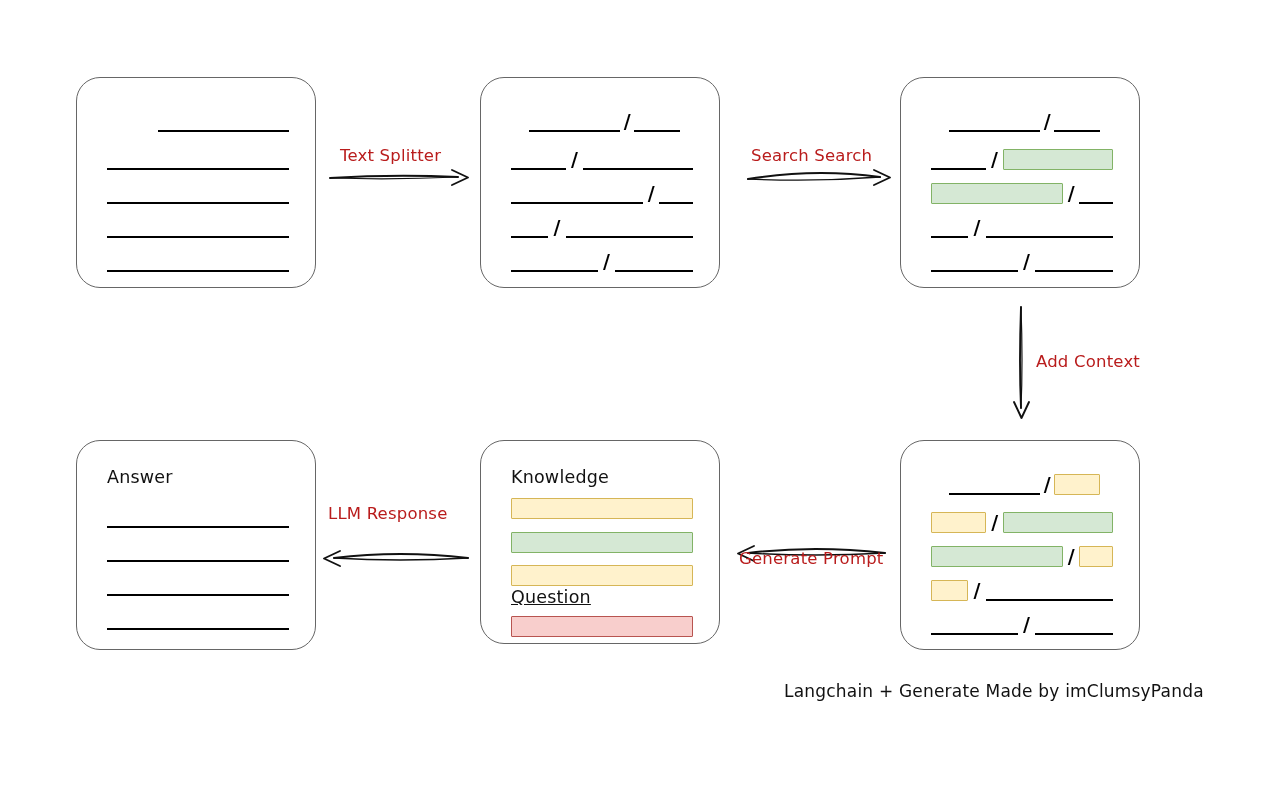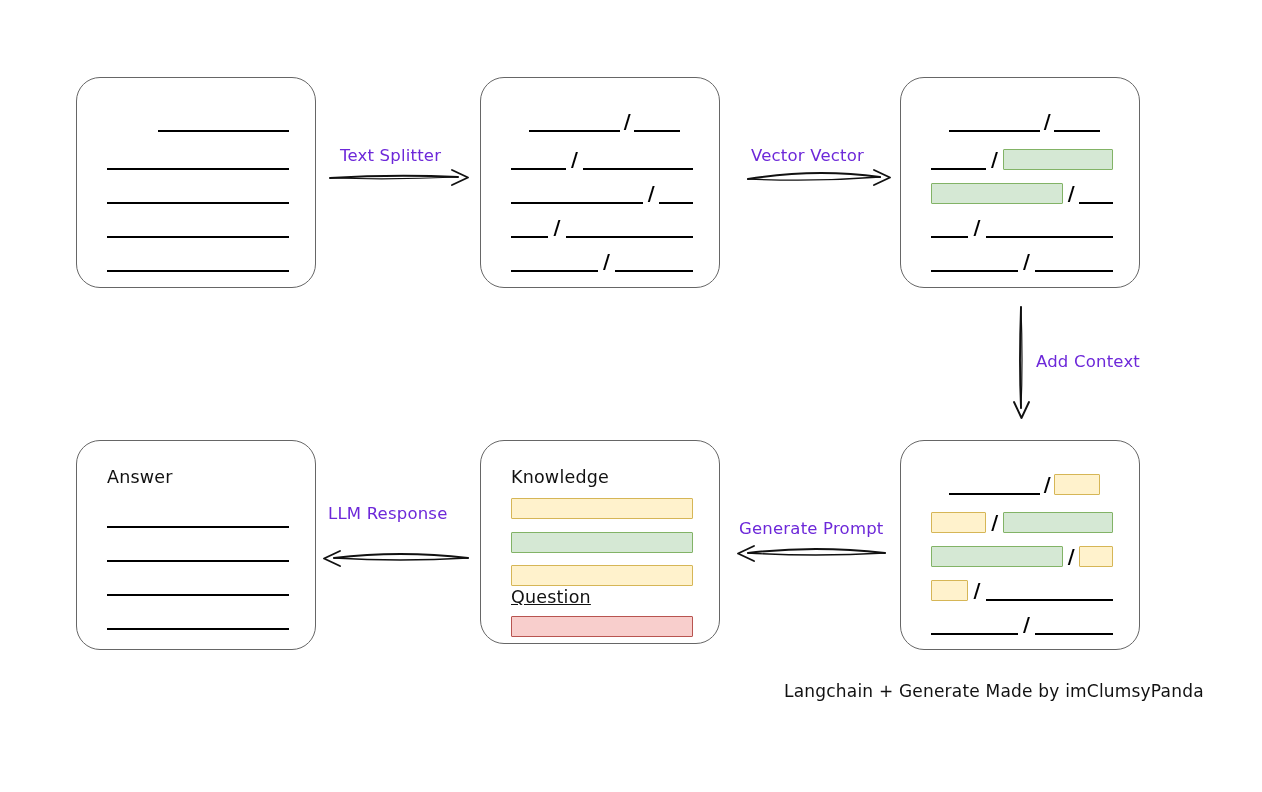--- a/index.html
+++ b/index.html
@@ -106,21 +106,21 @@
   }
   .bar.green  { background: #d5e8d4; border-color: #82b366; }
   .bar.yellow { background: #fff2cc; border-color: #d6b656; }
   .bar.red    { background: #f8cecc; border-color: #b85450; }
 
   
   .arrow-label {
     position: absolute;
     font-family: "DejaVu Sans", sans-serif;
     font-size: 16.5px;
-    color: #6d28d9;
+    color: #b91c1c;
     white-space: nowrap;
     letter-spacing: 0.2px;
   }
 
   
   .footer-credit {
     position: absolute;
     font-family: "DejaVu Sans", sans-serif;
     font-size: 17px;
     color: #111111;
@@ -170,25 +170,25 @@
 
     <g>
       <path d="M 468 558 Q 400 550 334 558" fill="none" stroke="#111" stroke-width="2" stroke-linecap="round"></path>
       <path d="M 468 558 Q 400 562 334 558" fill="none" stroke="#111" stroke-width="1.3" stroke-linecap="round"></path>
       <path d="M 340 551 L 324 558.5 L 340 566" fill="none" stroke="#111" stroke-width="1.9" stroke-linejoin="round" stroke-linecap="round"></path>
     </g>
   </svg>
 
   <div class="arrow-label" style="left:340px; top:146px;">Text Splitter</div>
 
-  <div class="arrow-label" style="left:751px; top:146px;">Vector Vector</div>
+  <div class="arrow-label" style="left:751px; top:146px;">Search Search</div>
 
   <div class="arrow-label" style="left:1036px; top:352px;">Add Context</div>
 
-  <div class="arrow-label" style="left:739px; top:519px;">Generate Prompt</div>
+  <div class="arrow-label" style="left:739px; top:549px;">Generate Prompt</div>
 
   <div class="arrow-label" style="left:328px; top:504px;">LLM Response</div>
 
   <div class="card" style="left:76px; top:77px; width:240px; height:211px;">
     <div class="card-inner">
       <div class="row" style="top:28px;">
         <div class="gap" style="width:28%"></div>
           <div class="seg line" style="width:72%"></div>
       </div>
       <div class="row" style="top:66px;">

